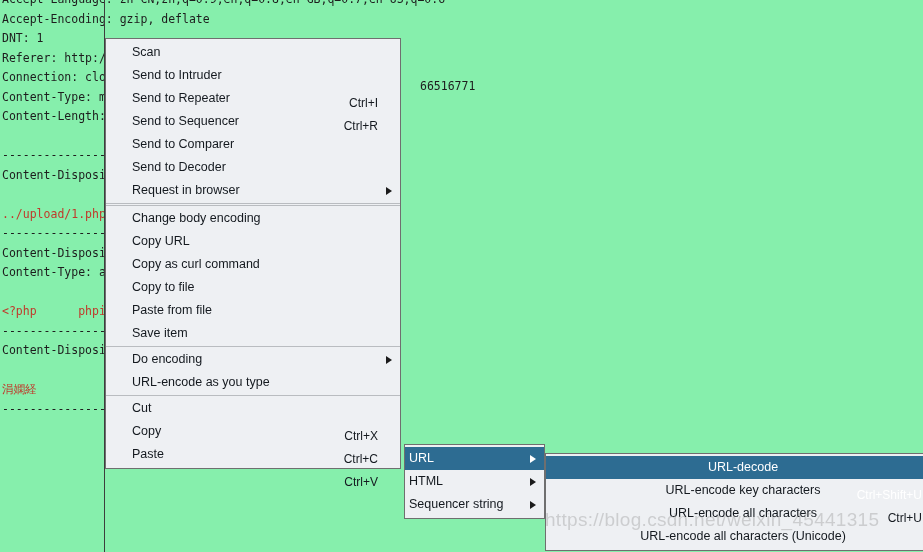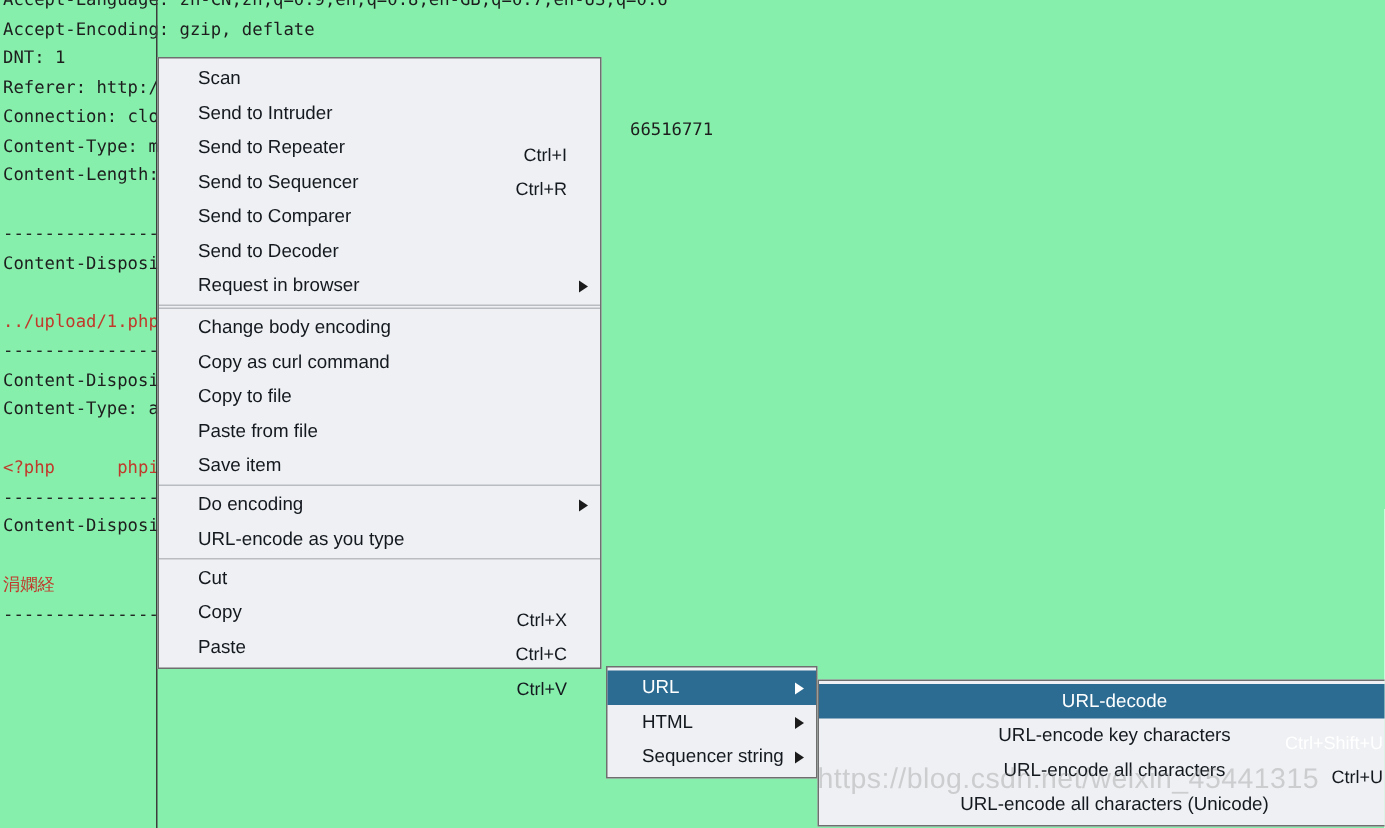--- a/index.html
+++ b/index.html
@@ -117,21 +117,21 @@
   .mi.sel .arrow { border-left-color: #ffffff; }
   .sep {
     height: 1px;
     background: #b9bcc0;
     margin: 1px 0;
   }
 
   #menu-main   { left: 105px; top: 38px;  width: 296px; }
   #menu-sub1   { left: 404px; top: 444px; width: 141px; }
   #menu-sub2   { left: 545px; top: 453px; width: 392px; text-align: center; }
-  #menu-sub1 .mi { padding-left: 23px; }
+  #menu-sub1 .mi { padding-left: 4px; }
   #menu-sub2 .mi { padding-left: 14px; }
   #menu-sub2 .mi .accel { right: 14px; }
 
   
   #watermark {
     position: absolute;
     left: 545px;
     top: 509px;
     font-size: 19px;
     color: rgba(125,125,125,0.30);
@@ -176,20 +176,21 @@
     <div class="mi"><span>Scan</span></div>
     <div class="mi"><span>Send to Intruder</span><span class="accel">Ctrl+I</span></div>
     <div class="mi"><span>Send to Repeater</span><span class="accel">Ctrl+R</span></div>
     <div class="mi"><span>Send to Sequencer</span></div>
     <div class="mi"><span>Send to Comparer</span></div>
     <div class="mi"><span>Send to Decoder</span></div>
     <div class="mi"><span>Request in browser</span><span class="arrow"></span></div>
     <div class="sep"></div>
     <div class="sep"></div>
     <div class="mi"><span>Change body encoding</span></div>
+    <div class="mi"><span>Copy URL</span></div>
     <div class="mi"><span>Copy as curl command</span></div>
     <div class="mi"><span>Copy to file</span></div>
     <div class="mi"><span>Paste from file</span></div>
     <div class="mi"><span>Save item</span></div>
     <div class="sep"></div>
     <div class="mi"><span>Do encoding</span><span class="arrow"></span></div>
     <div class="mi"><span>URL-encode as you type</span></div>
     <div class="sep"></div>
     <div class="mi"><span>Cut</span><span class="accel">Ctrl+X</span></div>
     <div class="mi"><span>Copy</span><span class="accel">Ctrl+C</span></div>

